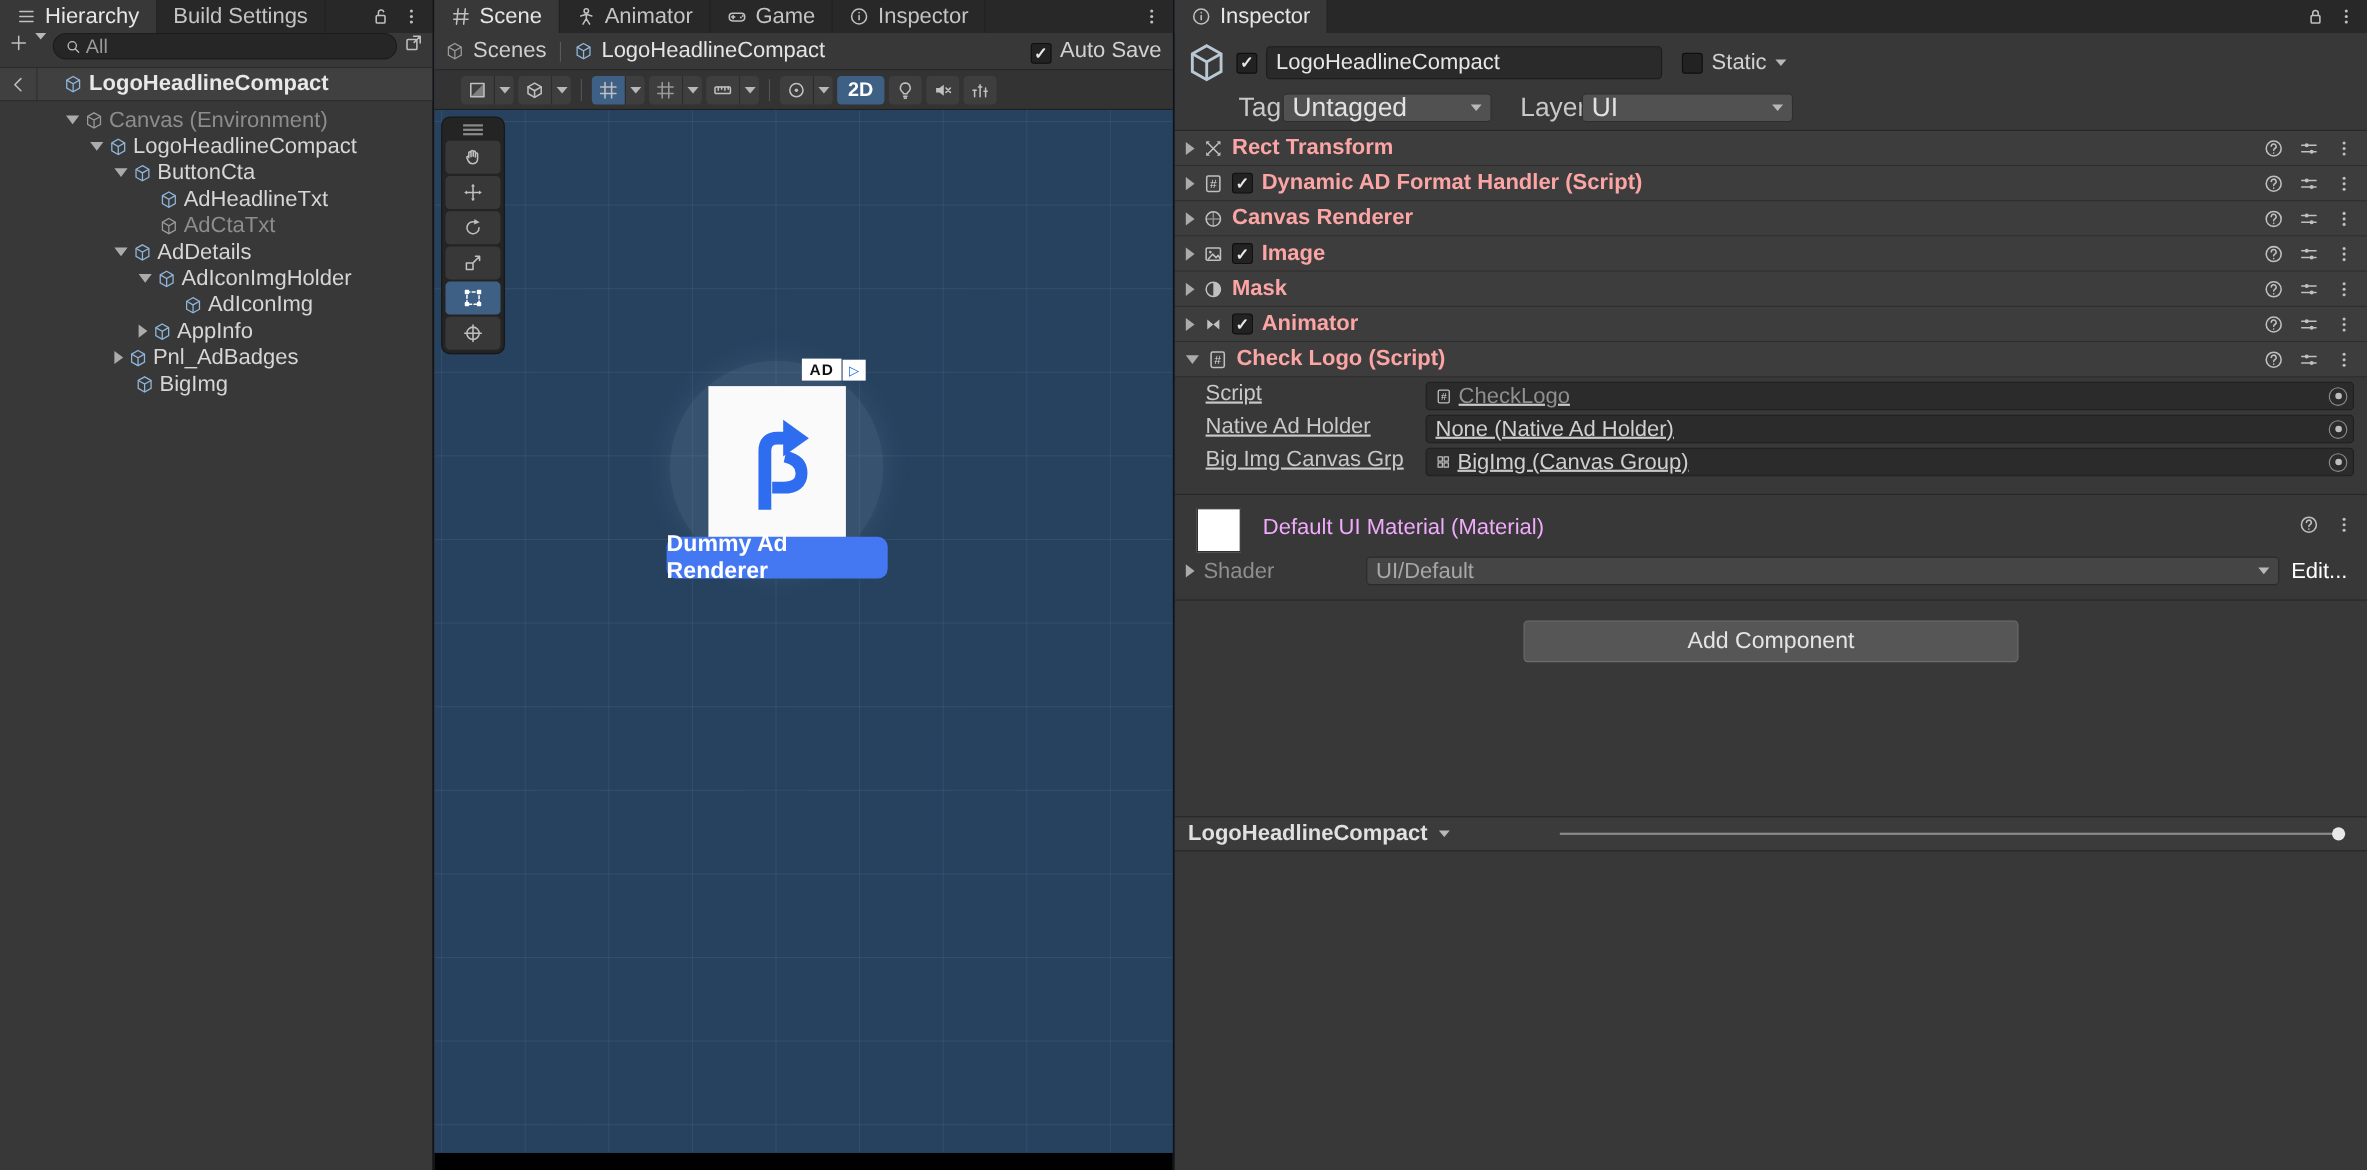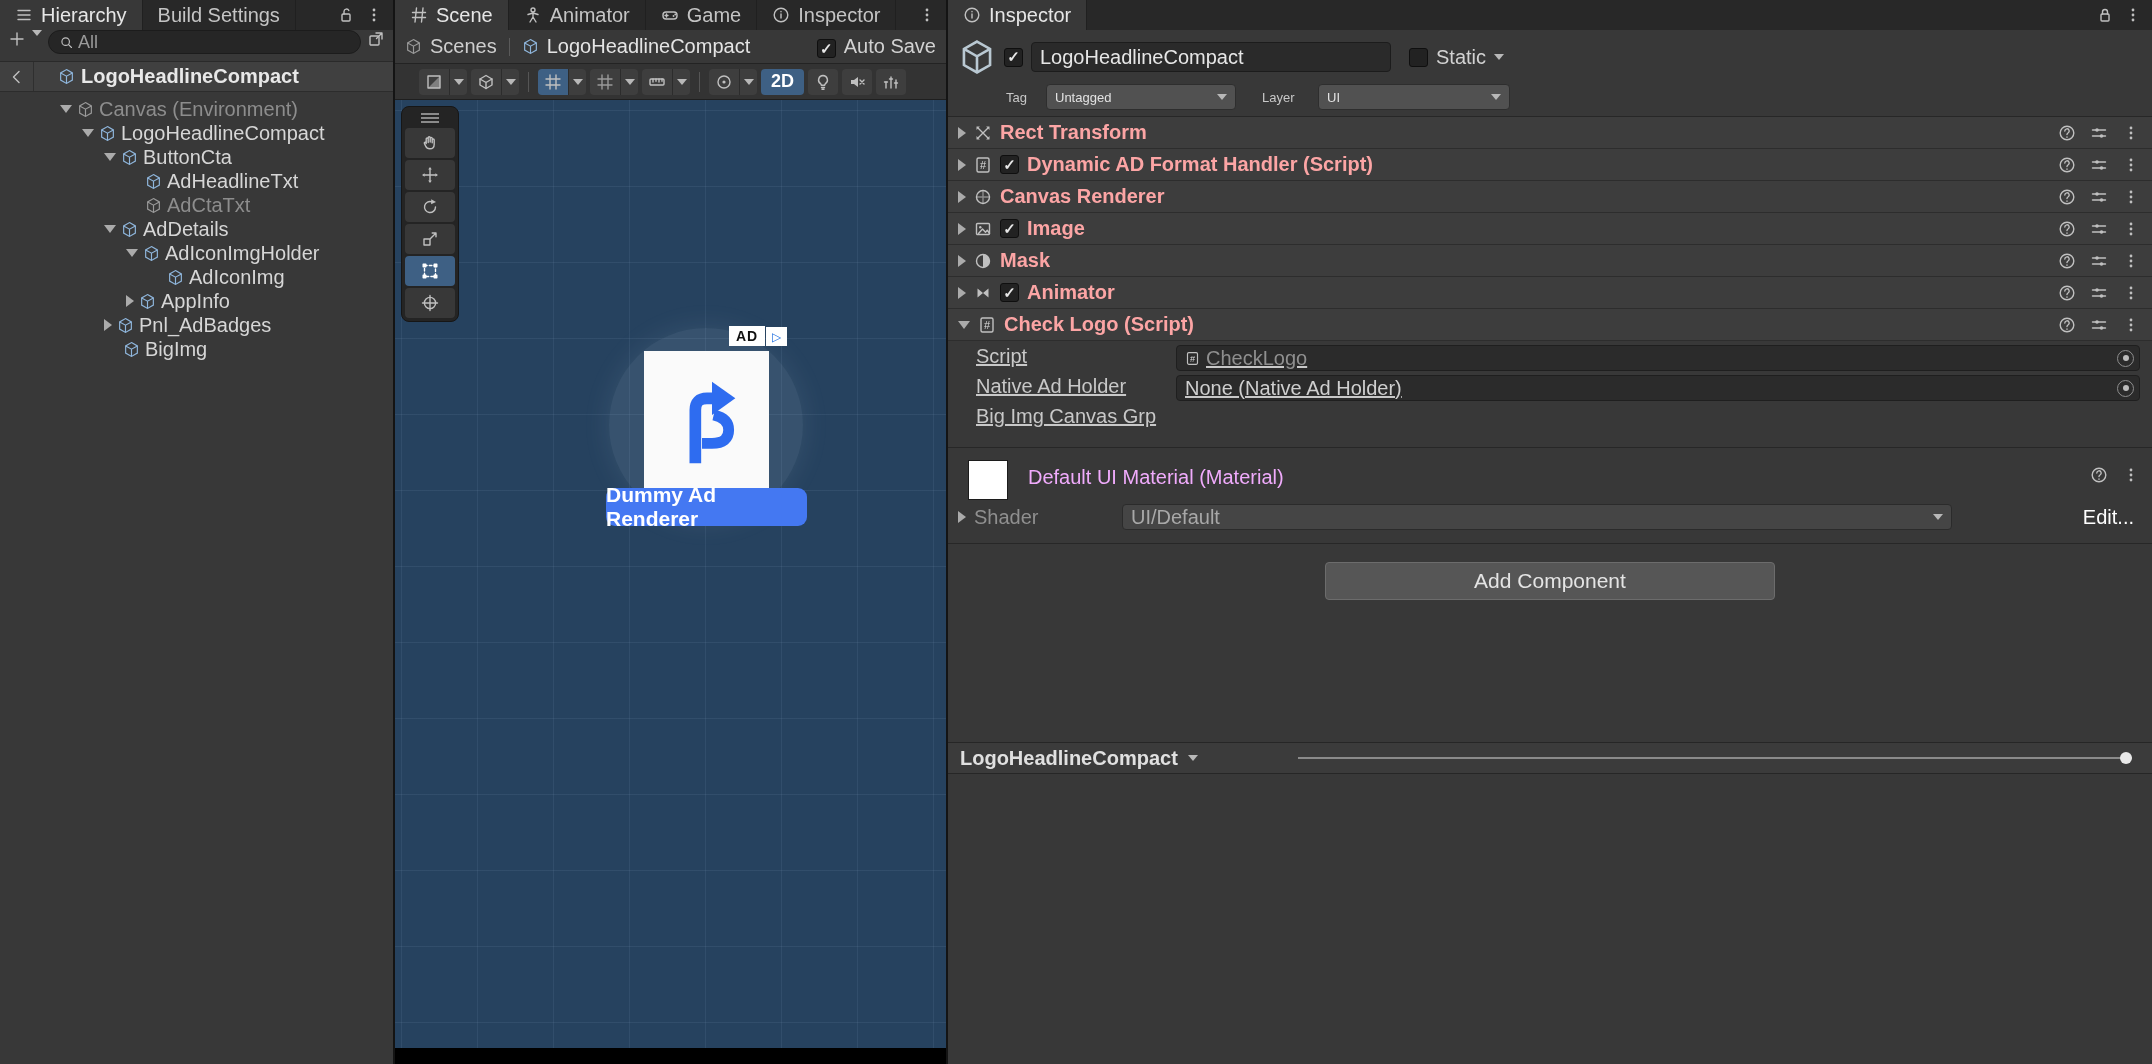--- a/index.html
+++ b/index.html
@@ -47,21 +47,21 @@
   .tree { padding-top:5px; font-size:20px; color:#d6d6d6; }
   .tree-row { height:24px; display:flex; align-items:center; gap:5px; }
   .tree-row .fold-sp { width:14px; flex-shrink:0; }
   .tree-row.muted { color:#8d8d8d; }
   .cube-ic { width:17px; height:17px; flex-shrink:0; }
   .cube-ic path { fill:none; stroke:#8fb6dc; stroke-width:1.1; }
   .cube-ic.grey path { stroke:#9a9a9a; }
   .d0{padding-left:60px}.d1{padding-left:82px}.d2{padding-left:104px}.d3{padding-left:126px}.d4{padding-left:148px}
 
   
-  .panel-scene { width:553px; display:flex; flex-direction:column; background:#26425f;
+  .panel-scene { width:673px; display:flex; flex-direction:column; background:#26425f;
                  border-right:2px solid #141414; }
   .s-breadcrumb { height:34px; background:#383838; display:flex; align-items:center; gap:8px;
                   padding:0 10px; border-bottom:1px solid #232323; }
   .s-breadcrumb .txt { font-size:20px; color:#cfcfcf; }
   .s-breadcrumb .txt.cur { color:#e4e4e4; }
   .vdiv { width:1px; height:18px; background:#5a5a5a; margin:0 4px; }
   .autosave { margin-left:auto; display:flex; align-items:flex-end; gap:8px; color:#d2d2d2; font-size:20px; }
   .s-toolbar { height:36px; background:#333333; border-bottom:1px solid #1f1f1f;
                display:flex; align-items:center; gap:4px; padding:0 24px; }
   .tb-btn { height:26px; min-width:30px; padding:0 4px; background:#3e3e3e; border-radius:4px 0 0 4px;
@@ -107,21 +107,21 @@
   .panel-inspector { flex:1; background:#383838; position:relative; display:flex; flex-direction:column; }
   .insp-body { flex:1; overflow:hidden; }
   .insp-header { padding:8px 10px 6px 10px; }
   .ih-row1 { display:flex; align-items:center; gap:8px; }
   .go-icon { width:38px; height:38px; }
   .go-icon path { stroke:#b9c8d2; stroke-width:1.1; fill:none; }
   .name-field { width:360px; height:30px; background:#2a2a2a; border:1px solid #1c1c1c; border-radius:4px;
                 color:#e6e6e6; font-size:20px; padding:0 8px; outline:none;
                 font-family:"Liberation Sans",sans-serif; }
   .static-grp { display:flex; align-items:center; gap:8px; margin-left:10px; color:#d2d2d2; font-size:20px; }
-  .ih-row2 { display:flex; align-items:center; margin-top:8px; font-size:13px; color:#c8c8c8; }
+  .ih-row2 { display:flex; align-items:center; margin-top:8px; font-size:24px; color:#c8c8c8; }
   .dropdown { height:26px; background:#515151; border:1px solid #2e2e2e; border-radius:4px;
               display:flex; align-items:center; padding:0 8px; gap:8px; color:#e2e2e2; }
   .dropdown .val { flex:1; }
   .comp-list { border-top:1px solid #272727; }
   .comp-row { height:32px; display:flex; align-items:center; gap:8px; padding:0 12px 0 10px;
               border-bottom:1px solid #2d2d2d; background:#3d3d3d; }
   .comp-name { font-size:20px; font-weight:bold; color:#fca5a5; }
   .row-right { margin-left:auto; display:flex; align-items:center; gap:14px; }
   .prop-row { height:30px; display:flex; align-items:flex-start; padding:0 12px 0 28px; font-size:20px; color:#c8c8c8;text-decoration:underline; }
   .prop-label { width:200px; flex-shrink:0; }
@@ -758,20 +758,30 @@
         </div>
         <div class="prop-row">
           <span class="prop-label">Native Ad Holder</span>
           <div class="obj-field">
             <span class="fval">None (Native Ad Holder)</span>
             <span class="picker"></span>
           </div>
         </div>
         <div class="prop-row">
           <span class="prop-label">Big Img Canvas Grp</span>
+          <div class="obj-field">
+            <svg class="si" style="width:14px;height:14px" viewBox="0 0 18 18">
+                <rect x="3" y="3" width="5" height="5" fill="#9ab0c0" stroke="none"></rect>
+                <rect x="10" y="3" width="5" height="5" fill="#9ab0c0" stroke="none"></rect>
+                <rect x="3" y="10" width="5" height="5" fill="#9ab0c0" stroke="none"></rect>
+                <rect x="10" y="10" width="5" height="5" fill="#9ab0c0" stroke="none"></rect>
+              </svg>
+            <span class="fval">BigImg (Canvas Group)</span>
+            <span class="picker"></span>
+          </div>
         </div>
       </div>
 
       <div class="mat-sect">
         <div class="swatch"></div>
         <span class="mat-title">Default UI Material (Material)</span>
         <span class="mat-icons">
           <svg class="si" viewBox="0 0 18 18">
               <circle cx="9" cy="9" r="6.8"></circle>
               <path d="M6.8 7a2.2 2.2 0 1 1 3.2 2c-.7.4-1 .8-1 1.6M9 13v.2"></path>

